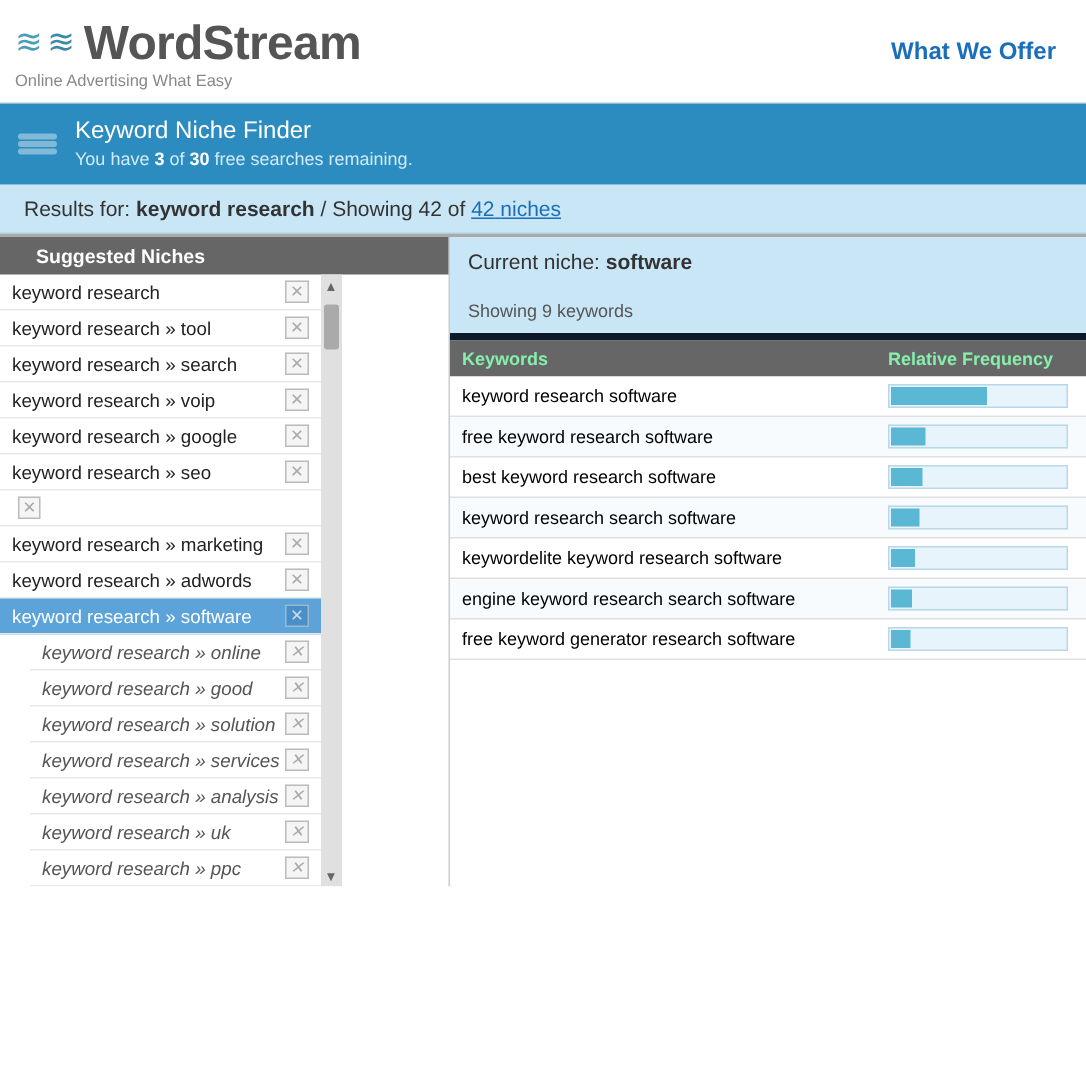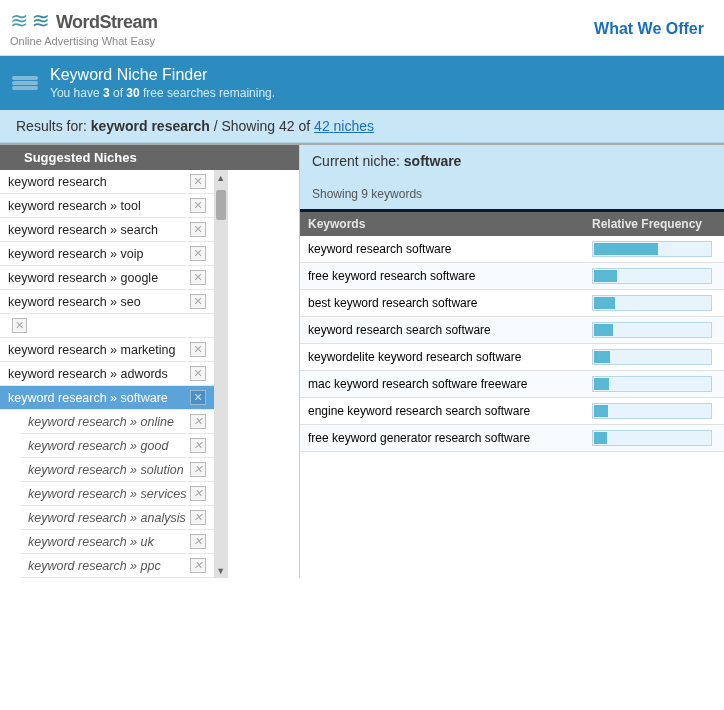--- a/index.html
+++ b/index.html
@@ -3,21 +3,21 @@
   <meta charset="utf-8">
   <style>
     * { margin: 0; padding: 0; box-sizing: border-box; }
     body { font-family: Arial, sans-serif; font-size: 13px; background: #fff; width: 724px; }
 
     
     .header { display: flex; align-items: center; justify-content: space-between; padding: 10px 20px 8px 10px; border-bottom: 1px solid #ddd; }
     .logo-area { display: flex; flex-direction: column; align-items: flex-start; }
     .logo-waves { display: flex; gap: 3px; margin-bottom: 2px; }
     .wave-icon { color: #4a9db5; font-size: 22px; line-height: 1; }
-    .logo-text { font-size: 18px; font-weight: bold; color: #555; letter-spacing: -0.5px; }
+    .logo-text { font-size: 32px; font-weight: bold; color: #555; letter-spacing: -0.5px; }
     .logo-tagline { font-size: 11px; color: #888; margin-top: 1px; }
     .logo-row { display: flex; align-items: center; gap: 6px; }
     .what-we-offer { color: #1a6fba; font-weight: bold; font-size: 16px; text-decoration: none; }
 
     
     .tool-banner { background: #2d8cbf; padding: 10px 16px 10px 50px; position: relative; }
     .tool-banner-waves { position: absolute; left: 12px; top: 50%; transform: translateY(-50%); display: flex; flex-direction: column; gap: 1px; }
     .tool-banner-wave { width: 26px; height: 4px; background: rgba(255,255,255,0.4); border-radius: 2px; }
     .tool-banner h2 { color: #ffffff; font-size: 16px; font-weight: normal; }
     .tool-banner p { color: #d0eaf7; font-size: 12px; margin-top: 2px; }
@@ -36,28 +36,28 @@
     .sidebar-header { background: #666; color: #fff; font-weight: bold; padding: 5px 24px; font-size: 13px; }
     .sidebar-list { overflow-y: auto; max-height: 480px; }
     .sidebar-item { display: flex; align-items: center; justify-content: space-between; padding: 4px 8px; border-bottom: 1px solid #e8e8e8; cursor: pointer; font-size: 12.5px; color: #222; }
     .sidebar-item.active { background: #5ba3d9; color: #fff; }
     .sidebar-item.italic-item { font-style: italic; color: #555; margin-left: 20px; }
     .close-x { font-size: 11px; color: #aaa; margin-left: 4px; cursor: pointer; border: 1px solid #bbb; padding: 0 2px; background: #f5f5f5; }
     .sidebar-item.active .close-x { color: #cde; border-color: #9bc; background: #4a8fc7; }
 
     
     .right-panel { flex: 1; padding: 0; }
-    .niche-header { background: #c8e6f5; padding: 8px 12px; border-bottom: 3px solid #0f172a; }
+    .niche-header { background: #c8e6f5; padding: 8px 12px; border-bottom: 5px solid #0f172a; }
     .niche-header p { font-size: 12px; color: #555; margin-top: 18px; }
     .niche-title { font-size: 14px; color: #333; }
     .niche-title strong { font-weight: bold; }
 
     
     .kw-table { width: 100%; border-collapse: collapse; }
-    .kw-table th { background: #666; color: #e5e5e5; text-align: left; padding: 5px 8px; font-size: 12px; vertical-align: top; }
+    .kw-table th { background: #666; color: #86efac; text-align: left; padding: 5px 8px; font-size: 12px; vertical-align: top; }
     .kw-table th.freq-col { width: 140px; }
     .kw-table td { padding: 5px 8px; border-bottom: 1px solid #e0e0e0; font-size: 12px; vertical-align: middle; }
     .kw-table tr:nth-child(even) td { background: #f7fbfe; }
     .kw-table tr:nth-child(odd) td { background: #fff; }
 
     
     .bar-container { width: 120px; height: 16px; background: #e8f4fb; border: 1px solid #b8d8ea; display: flex; align-items: center; padding: 1px; }
     .bar-fill { height: 100%; background: #5bb8d4; }
 
     
@@ -237,28 +237,20 @@
           </tr>
           <tr>
             <td>keywordelite keyword research software</td>
             <td>
               <div class="bar-container">
                 <div class="bar-fill" style="width: 14%;"></div>
               </div>
             </td>
           </tr>
           <tr>
-            <td>mac keyword research software freeware</td>
-            <td>
-              <div class="bar-container">
-                <div class="bar-fill" style="width: 13%;"></div>
-              </div>
-            </td>
-          </tr>
-          <tr>
             <td>engine keyword research search software</td>
             <td>
               <div class="bar-container">
                 <div class="bar-fill" style="width: 12%;"></div>
               </div>
             </td>
           </tr>
           <tr>
             <td>free keyword generator research software</td>
             <td>

